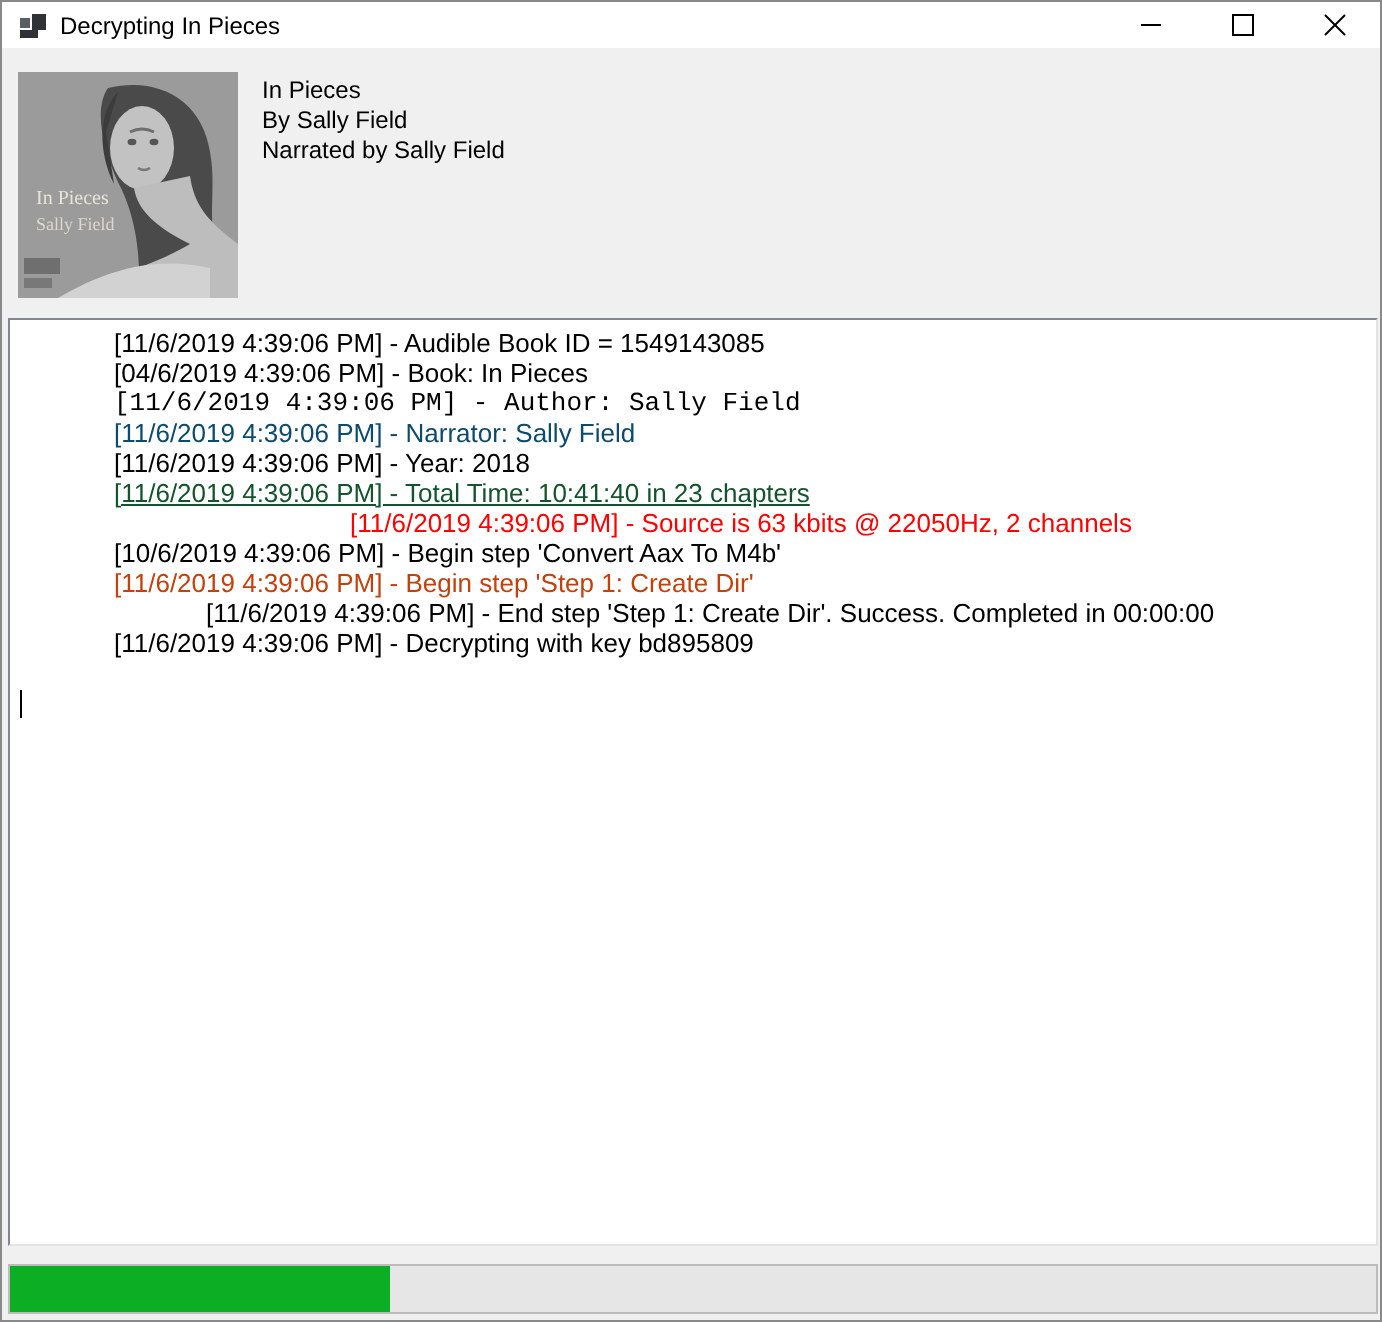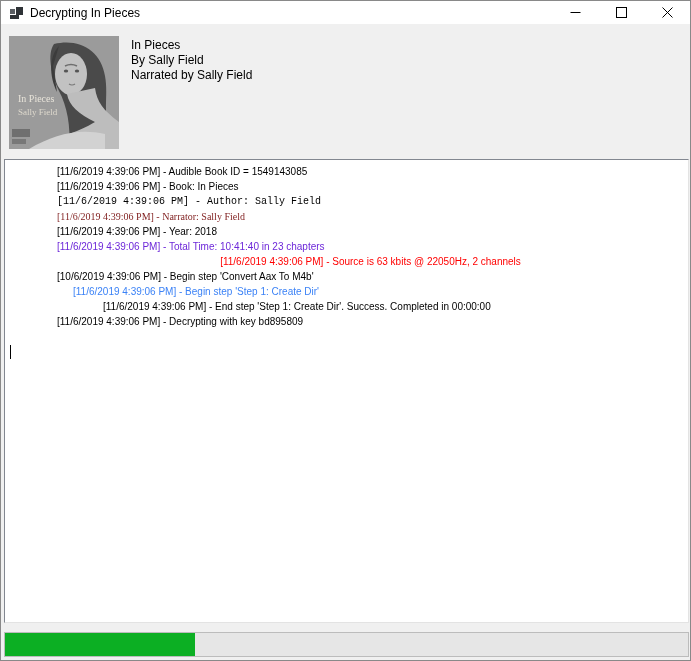--- a/index.html
+++ b/index.html
@@ -55,21 +55,21 @@
     position: absolute; left: 3px; top: 158px;
     width: 685px; height: 464px;
     background: #ffffff;
     border: 1px solid;
     border-color: #828790 #e3e3e3 #e3e3e3 #828790;
     padding: 4px 4px;
     overflow: hidden;
     cursor: text;
   }
   .log-line {
-    font-size: 10px; line-height: 15px;
+    font-size: 13px; line-height: 15px;
     white-space: pre; color: #000000; padding-left: 48px;
   }
   .caret {
     position: absolute; left: 5px;
     width: 1px; height: 14px;
     background: #000000;
     animation: blink 1.06s steps(1) infinite;
   }
   @keyframes blink { 0%,49% {opacity:1;} 50%,100% {opacity:0;} }
 
@@ -144,28 +144,28 @@
 
   <div class="book-info">
     <div>In Pieces</div>
     <div>By Sally Field</div>
     <div>Narrated by Sally Field</div>
   </div>
 
   <div class="log-box">
     <div id="log-lines">
         <div class="log-line" style="color: rgb(0, 0, 0);">[11/6/2019 4:39:06 PM] - Audible Book ID = 1549143085</div>
-        <div class="log-line" style="color: rgb(0, 0, 0);">[11/6/2019 4:39:06 PM] - Book: In Pieces</div>
+        <div class="log-line" style="color: rgb(0, 0, 0);">[04/6/2019 4:39:06 PM] - Book: In Pieces</div>
         <div class="log-line" style="color: rgb(0, 0, 0); font-family: Liberation Mono, monospace;">[11/6/2019 4:39:06 PM] - Author: Sally Field</div>
-        <div class="log-line" style="color: #7f1d1d; font-family: Liberation Serif, serif;">[11/6/2019 4:39:06 PM] - Narrator: Sally Field</div>
+        <div class="log-line" style="color: #0c4a6e;">[11/6/2019 4:39:06 PM] - Narrator: Sally Field</div>
         <div class="log-line" style="color: rgb(0, 0, 0);">[11/6/2019 4:39:06 PM] - Year: 2018</div>
-        <div class="log-line" style="color: #6d28d9;">[11/6/2019 4:39:06 PM] - Total Time: 10:41:40 in 23 chapters</div>
+        <div class="log-line" style="color: #14532d; text-decoration: underline;">[11/6/2019 4:39:06 PM] - Total Time: 10:41:40 in 23 chapters</div>
         <div class="log-line" style="color: rgb(255, 0, 0); text-align: center;">[11/6/2019 4:39:06 PM] - Source is 63 kbits @ 22050Hz, 2 channels</div>
         <div class="log-line" style="color: rgb(0, 0, 0);">[10/6/2019 4:39:06 PM] - Begin step 'Convert Aax To M4b'</div>
-        <div class="log-line" style="color: #3b82f6; margin-left: 16px;">[11/6/2019 4:39:06 PM] - Begin step 'Step 1: Create Dir'</div>
+        <div class="log-line" style="color: #c2410c;">[11/6/2019 4:39:06 PM] - Begin step 'Step 1: Create Dir'</div>
         <div class="log-line" style="color: rgb(0, 0, 0); margin-left: 46px;">[11/6/2019 4:39:06 PM] - End step 'Step 1: Create Dir'. Success. Completed in 00:00:00</div>
         <div class="log-line" style="color: rgb(0, 0, 0);">[11/6/2019 4:39:06 PM] - Decrypting with key bd895809</div>
       </div>
     <div class="caret" id="caret" style="top: 185px;"></div>
   </div>
 
   <div class="progress" style="background: rgb(230, 230, 230);">
     <div class="progress-fill" id="progress-fill" style="width: 27.8%; background: rgb(12, 175, 35);"></div>
   </div>
 

